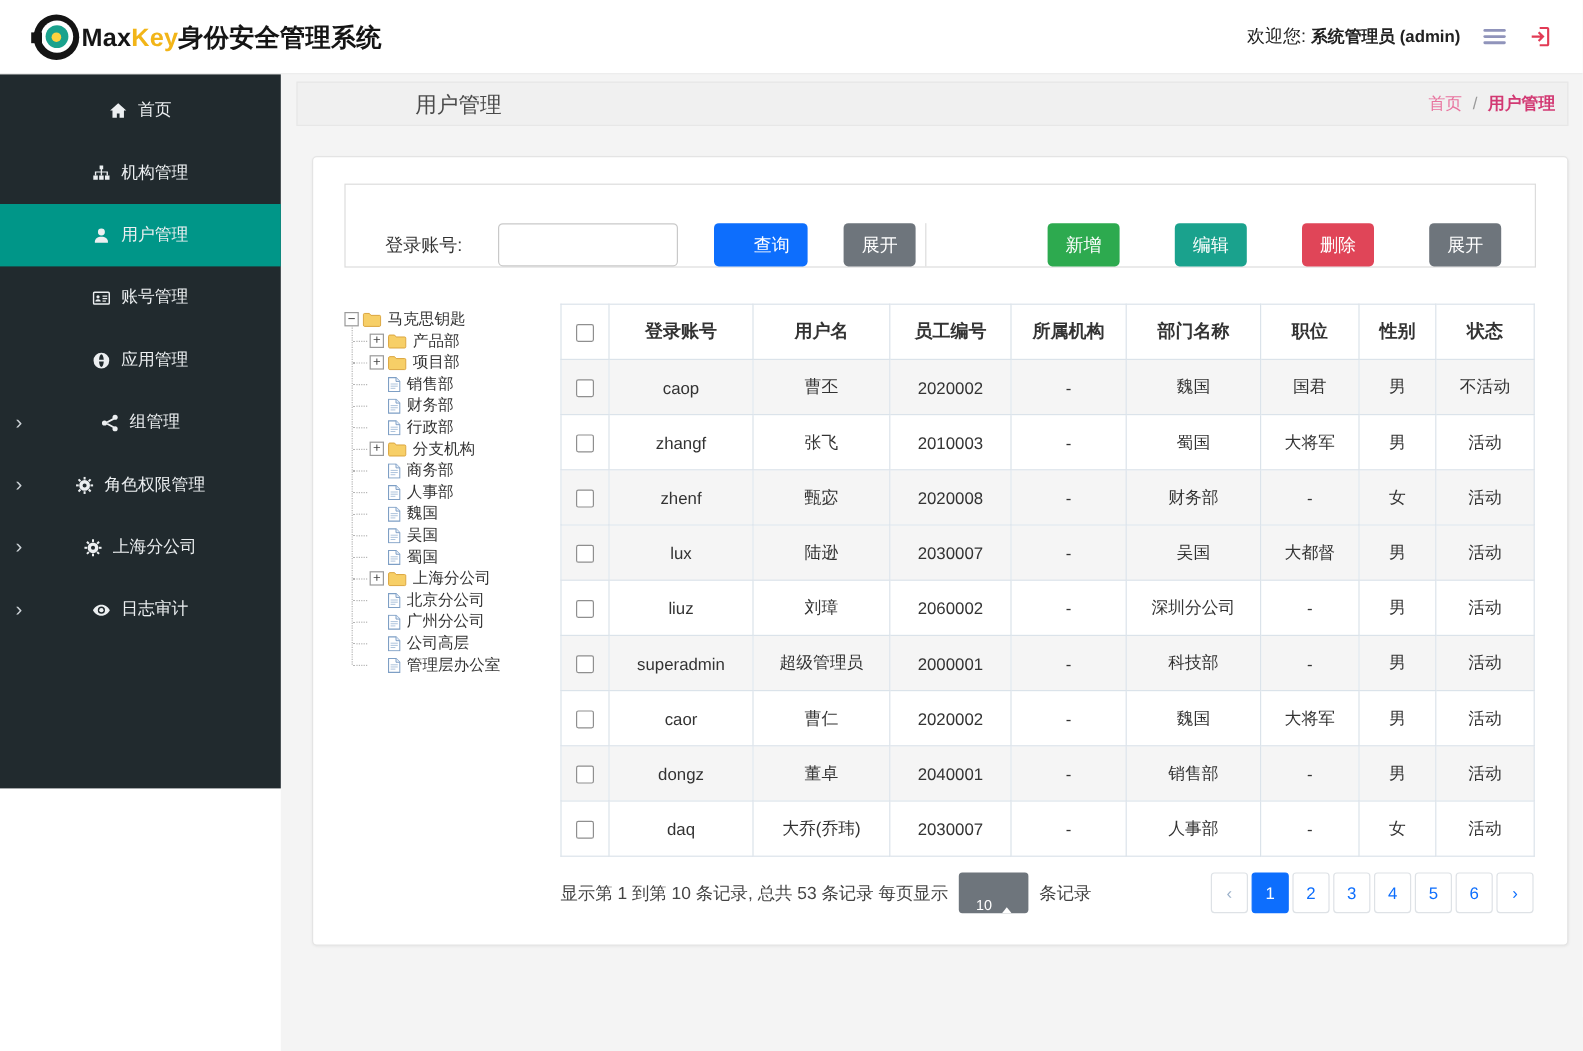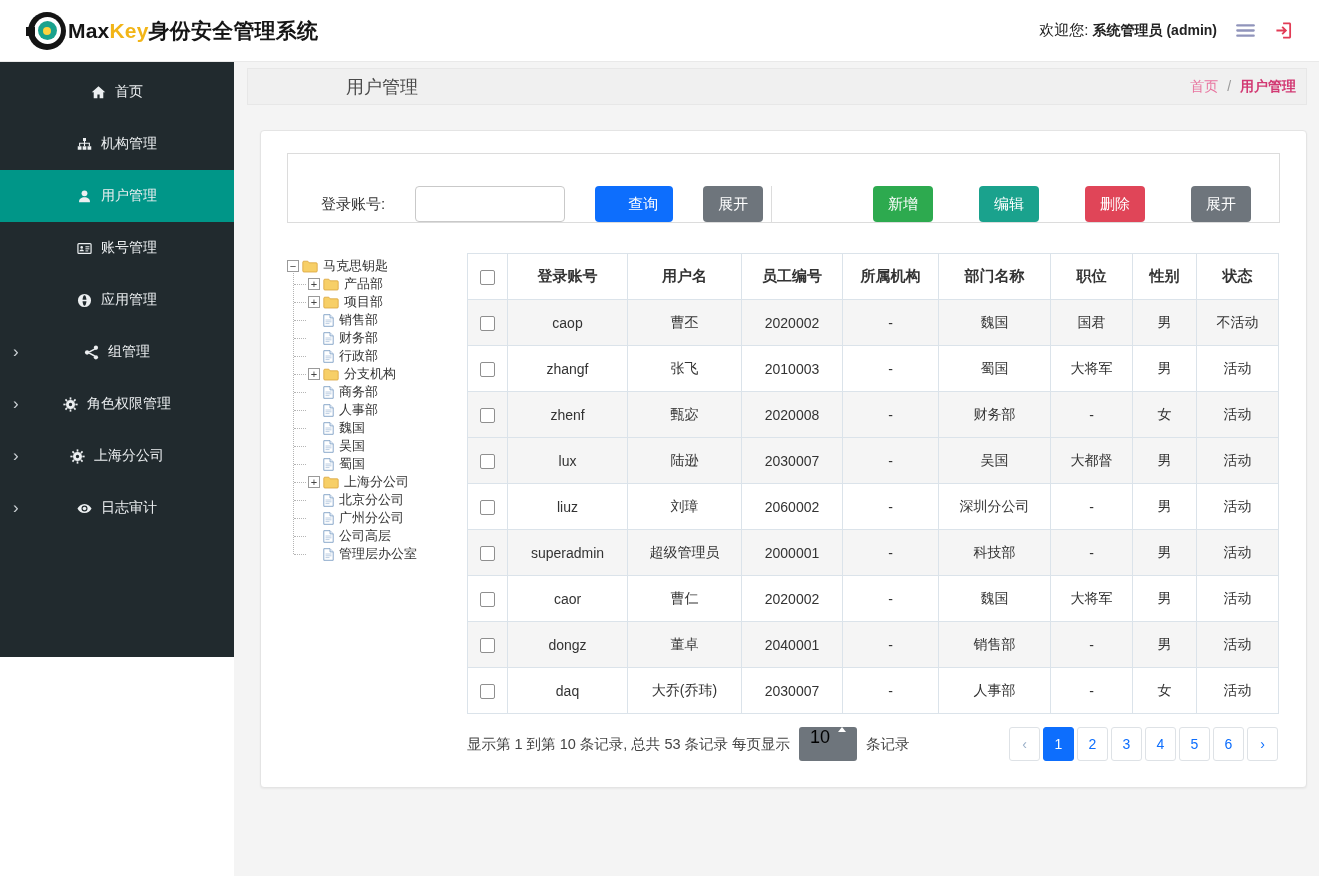--- a/index.html
+++ b/index.html
@@ -99,23 +99,23 @@
   table { width: 811px; border-collapse: collapse; table-layout: fixed; font-size: 14px; }
   th, td { border: 1px solid #dbe3ea; text-align: center; height: 46px; padding: 0 5px; overflow: hidden; }
   th { font-weight: bold; font-size: 15px; background: #fff; }
   tr.stripe td { background: #f5f5f5; }
   input[type="checkbox"] { appearance: none; -webkit-appearance: none; width: 15px; height: 15px;
     border: 1px solid #8f8f8f; border-radius: 2px; background: #fff; vertical-align: middle; cursor: pointer; }
 
   
   .pager { display: flex; align-items: center; margin-top: 13px; width: 811px; font-size: 14.5px; color: #444; }
   .pager-left { display: flex; align-items: center; gap: 9px; }
-  .page-size-btn { background: var(--neutral-gray); color: #000000; height: 34px; min-width: 58px;
-    border: none; border-radius: 3px; display: inline-flex; align-items: flex-start; justify-content: center;
-    gap: 8px; font-size: 18px; padding: 0 10px; cursor: pointer; font-family: inherit; }
+  .page-size-btn { background: var(--neutral-gray); color: #ffffff; height: 34px; min-width: 58px;
+    border: none; border-radius: 3px; display: inline-flex; align-items: flex-end; justify-content: center;
+    gap: 8px; font-size: 12px; padding: 0 10px; cursor: pointer; font-family: inherit; }
   .caret-up { width: 0; height: 0; border-left: 4px solid transparent; border-right: 4px solid transparent;
     border-bottom: 5px solid #fff; display: inline-block; }
   .page-list { margin-left: auto; display: flex; gap: 3px; }
   .page-btn { min-width: 31px; height: 34px; padding: 0 9px; border: 1px solid #dee2e6; background: #fff;
     color: var(--primary-blue); border-radius: 3px; display: inline-flex; align-items: center;
     justify-content: center; font-size: 14px; cursor: pointer; font-family: inherit; }
   .page-btn.active { background: var(--primary-blue); border-color: var(--primary-blue); color: #fff; }
   .page-btn.muted { color: #9bb0c9; }
 </style>
 </head>

